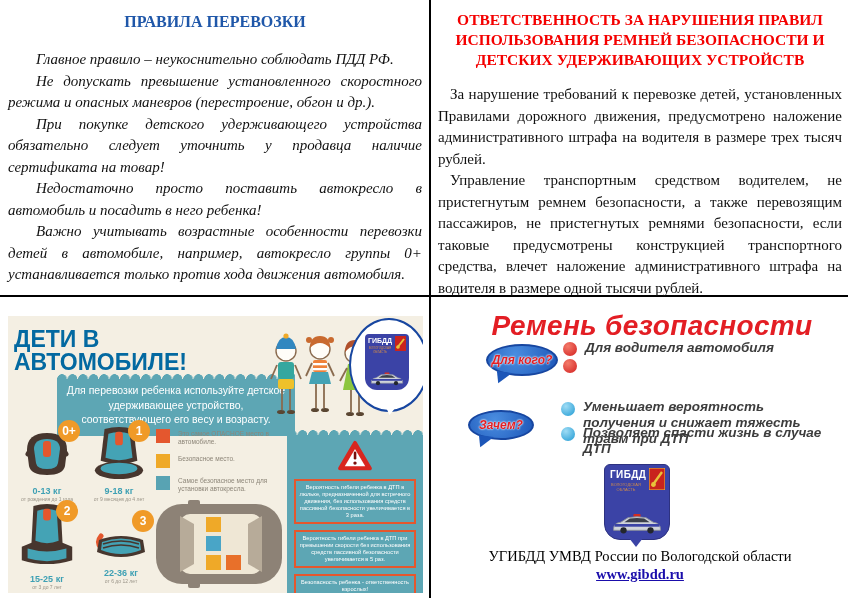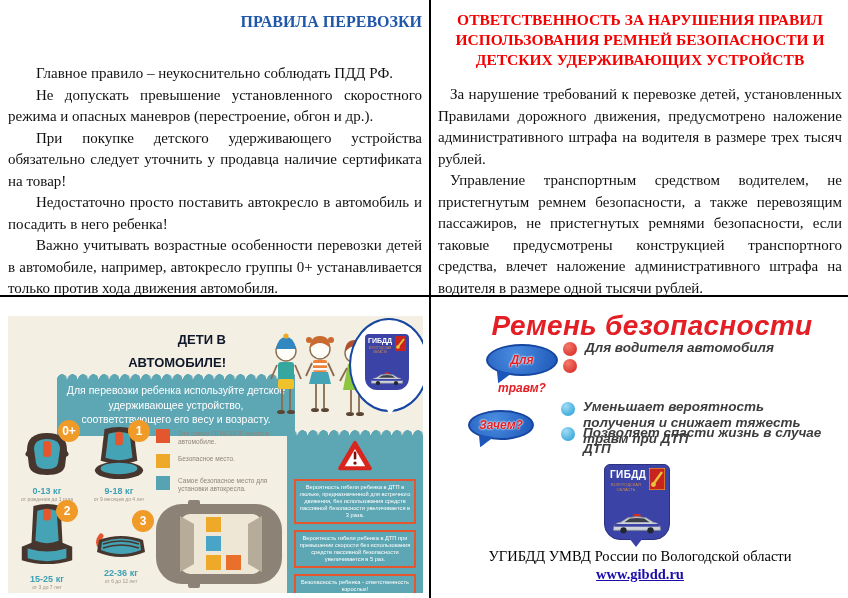--- a/index.html
+++ b/index.html
@@ -8,33 +8,33 @@
 
   
   .v-divider { position:absolute; left:429px; top:0; width:2px; height:598px; background:#000; }
   .h-divider { position:absolute; left:0; top:295px; width:848px; height:2px; background:#000; }
 
   
   .article { position:absolute; }
   .article-left  { left:8px;  top:12px; width:414px; }
   .article-right { left:438px; top:10px; width:404px; }
   .article-title { text-align:center; font-weight:bold; font-size:16px; line-height:20px; }
-  .article-title.blue { color:#1f57a9;text-align:right; }
+  .article-title.blue { color:#1f57a9; }
   .article-title.red  { color:#f40000; font-size:15.5px; }
-  .article-body-left  { margin-top:31px; }
+  .article-body-left  { margin-top:17px;font-style:italic; }
   .article-body-right { margin-top:14px; }
   .article p { margin:0; font-size:15px; line-height:21.5px; text-align:justify; }
   .article-left  p { text-indent:28px; }
   .article-right p { text-indent:12px; }
 
   
   .poster { position:absolute; left:8px; top:316px; width:415px; height:277px;
             background:#f4efe3; font-family:"Liberation Sans", sans-serif; overflow:hidden; }
-  .poster-title { position:absolute; left:6px; top:12px; width:212px; text-align:right;
-                  color:#0f172a; font-weight:bold; font-size:13px; line-height:23px; }
+  .poster-title { position:absolute; left:6px; top:12px; width:212px; text-align:left;
+                  color:#0369a1; font-weight:bold; font-size:23px; line-height:23px; }
   .banner { position:absolute; left:8px; top:56px; width:238px;margin-left:41px; }
   .scallop { height:7px; background-image:radial-gradient(circle at 5px 7px, #5da6b4 4.6px, rgba(93,166,180,0) 5px);
              background-size:10.5px 7px; background-repeat:repeat-x; }
   .banner-body { background:#5da6b4; color:#fff; font-size:10.5px; line-height:14.5px;
                  text-align:center; padding:4px 8px 9px; }
 
   .kids { position:absolute; left:262px; top:8px; }
 
   
   .badge-mini { position:absolute; left:341px; top:2px; width:76px; height:96px; }
@@ -317,21 +317,21 @@
         <div class="wbox">Вероятность гибели ребенка в ДТП в люльке, предназначенной для встречного движения, без использования средств пассивной безопасности увеличивается в 3 раза.</div>
         <div class="wbox">Вероятность гибели ребенка в ДТП при превышении скорости без использования средств пассивной безопасности увеличивается в 5 раз.</div>
         <div class="wbox">Безопасность ребенка - ответственность взрослых!</div>
       </div>
     </div>
   </div>
 
   <div class="belt">
     <div class="belt-title">Ремень безопасности</div>
 
-    <div class="bubble bubble-1">Для травм?</div>
+    <div class="bubble bubble-1">Для кого?</div>
     <div class="dot dot-red d1"></div>
     <div class="dot dot-red d2"></div>
     <div class="itm i1">Для водителя автомобиля</div>
 
     <div class="bubble bubble-2">Зачем?</div>
     <div class="dot dot-blue d3"></div>
     <div class="dot dot-blue d4"></div>
     <div class="itm i3">Уменьшает вероятность получения и снижает тяжесть травм при ДТП</div>
     <div class="itm i4">Позволяет спасти жизнь в случае ДТП</div>
 

